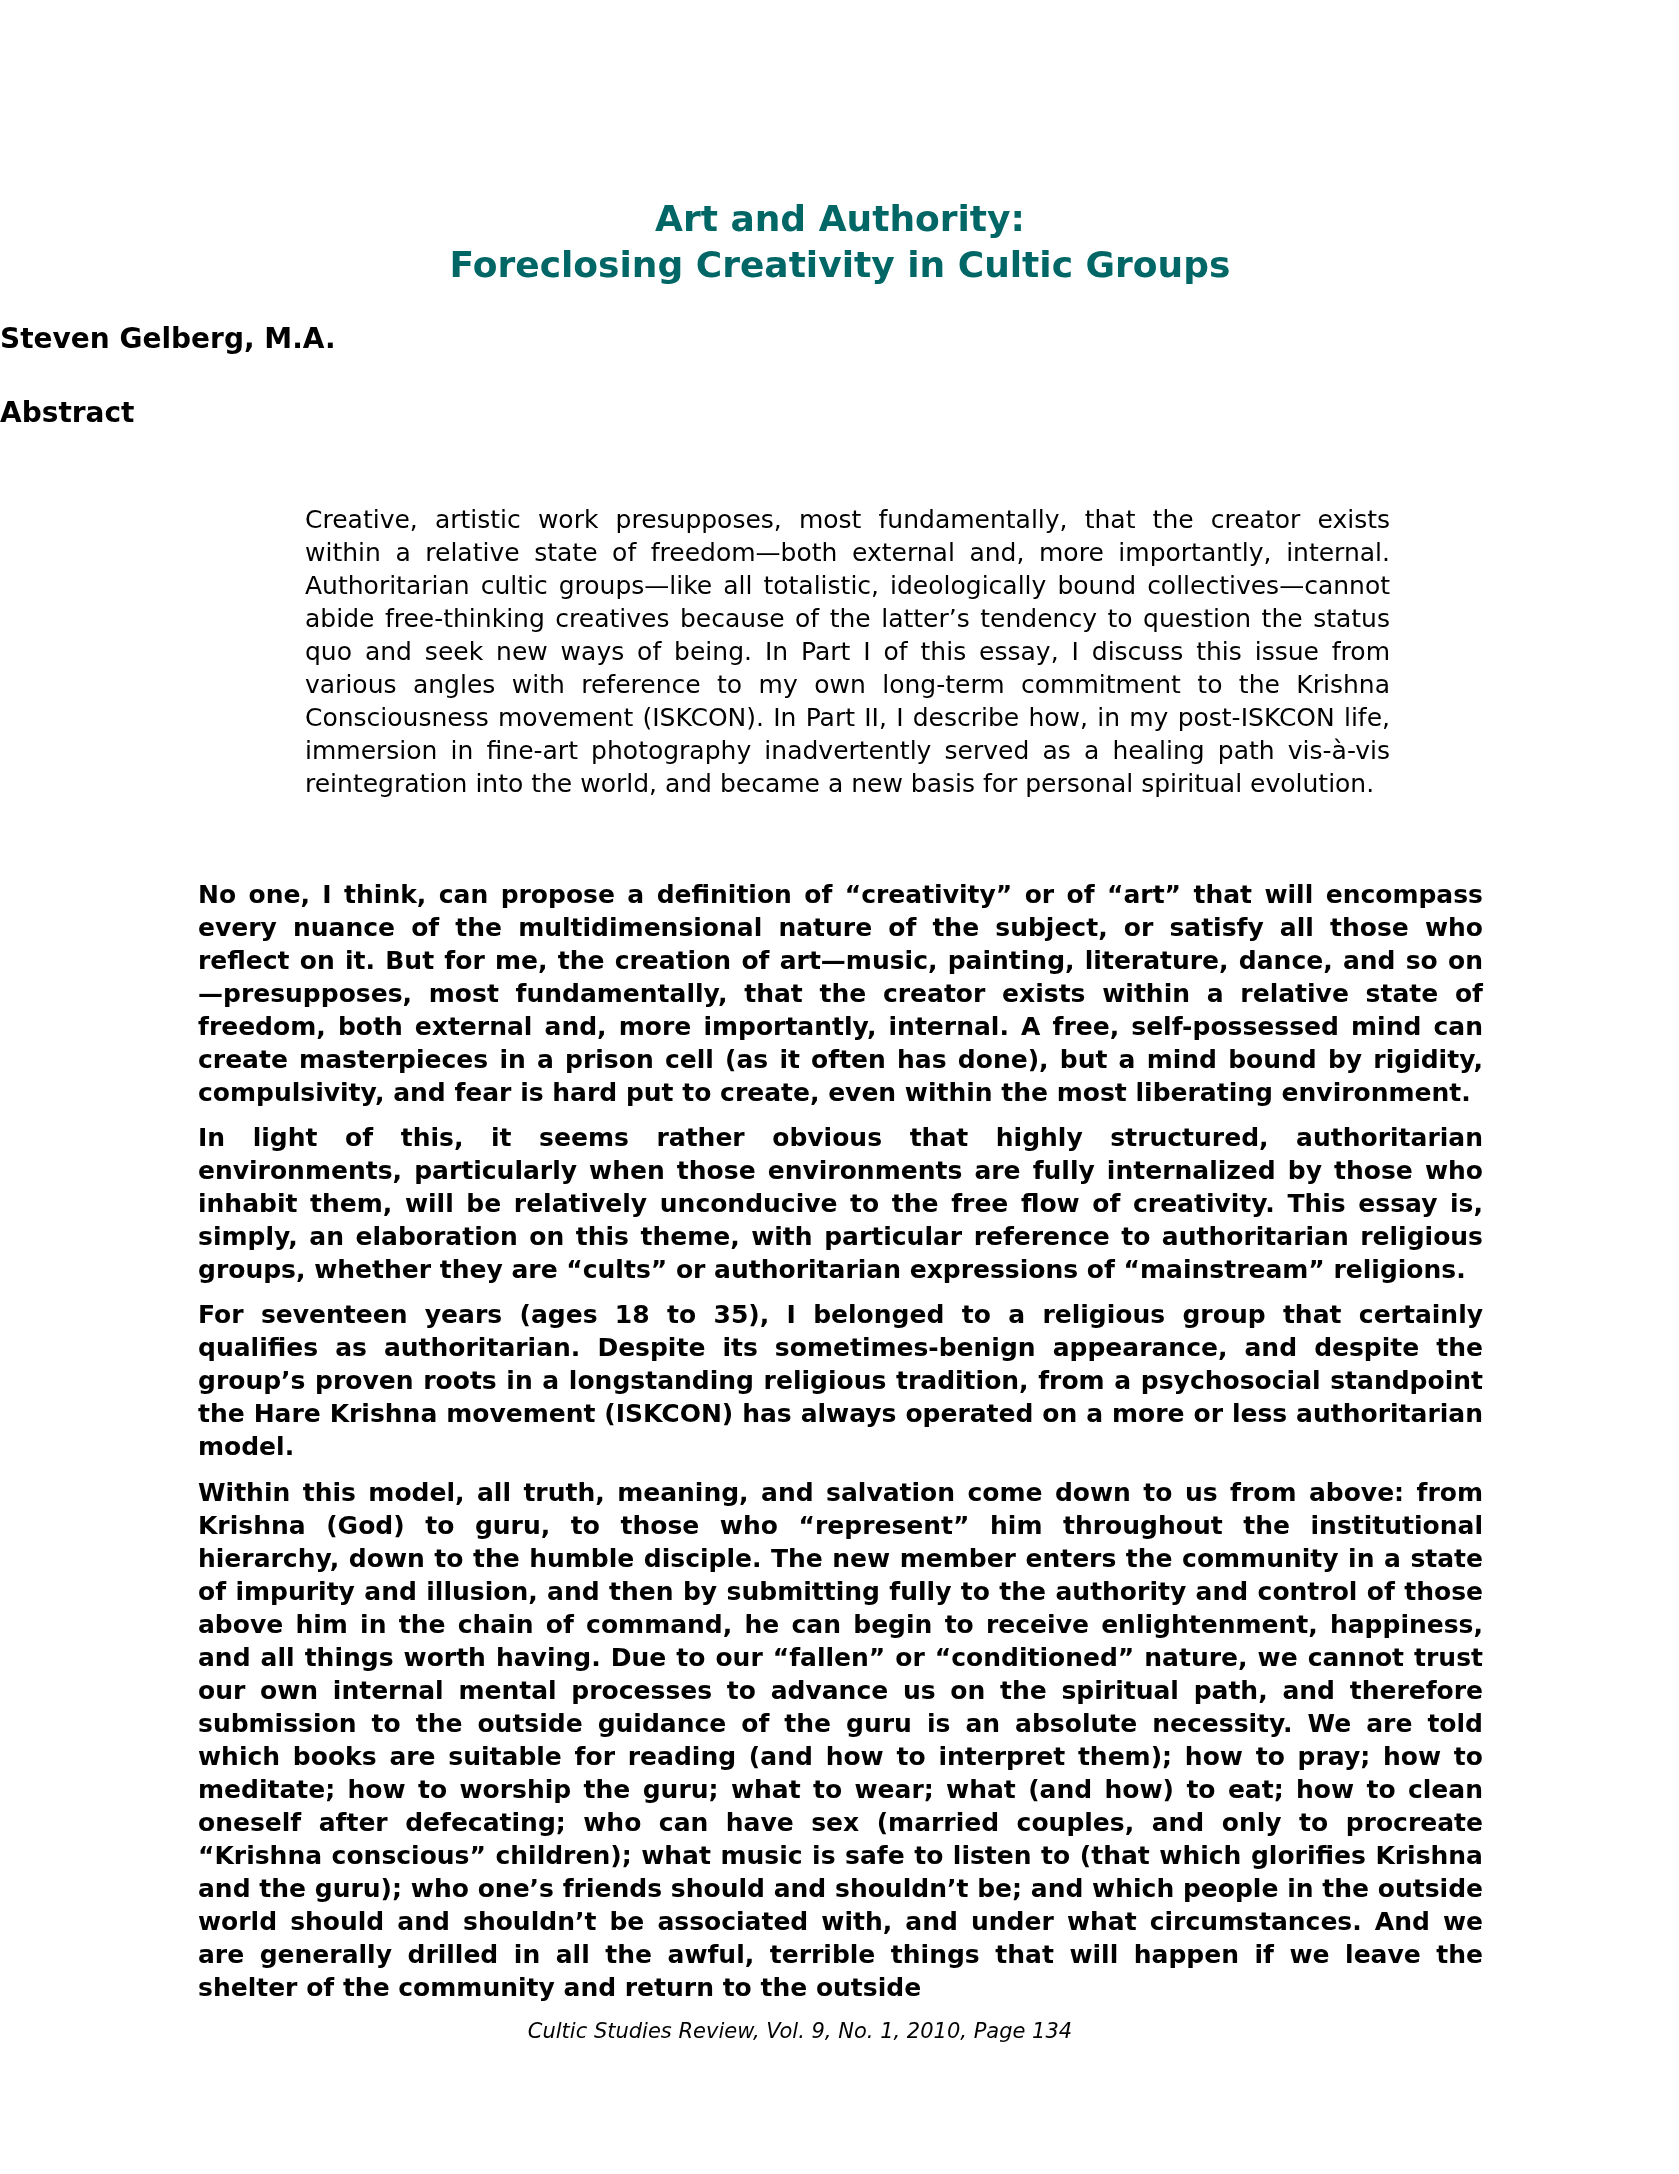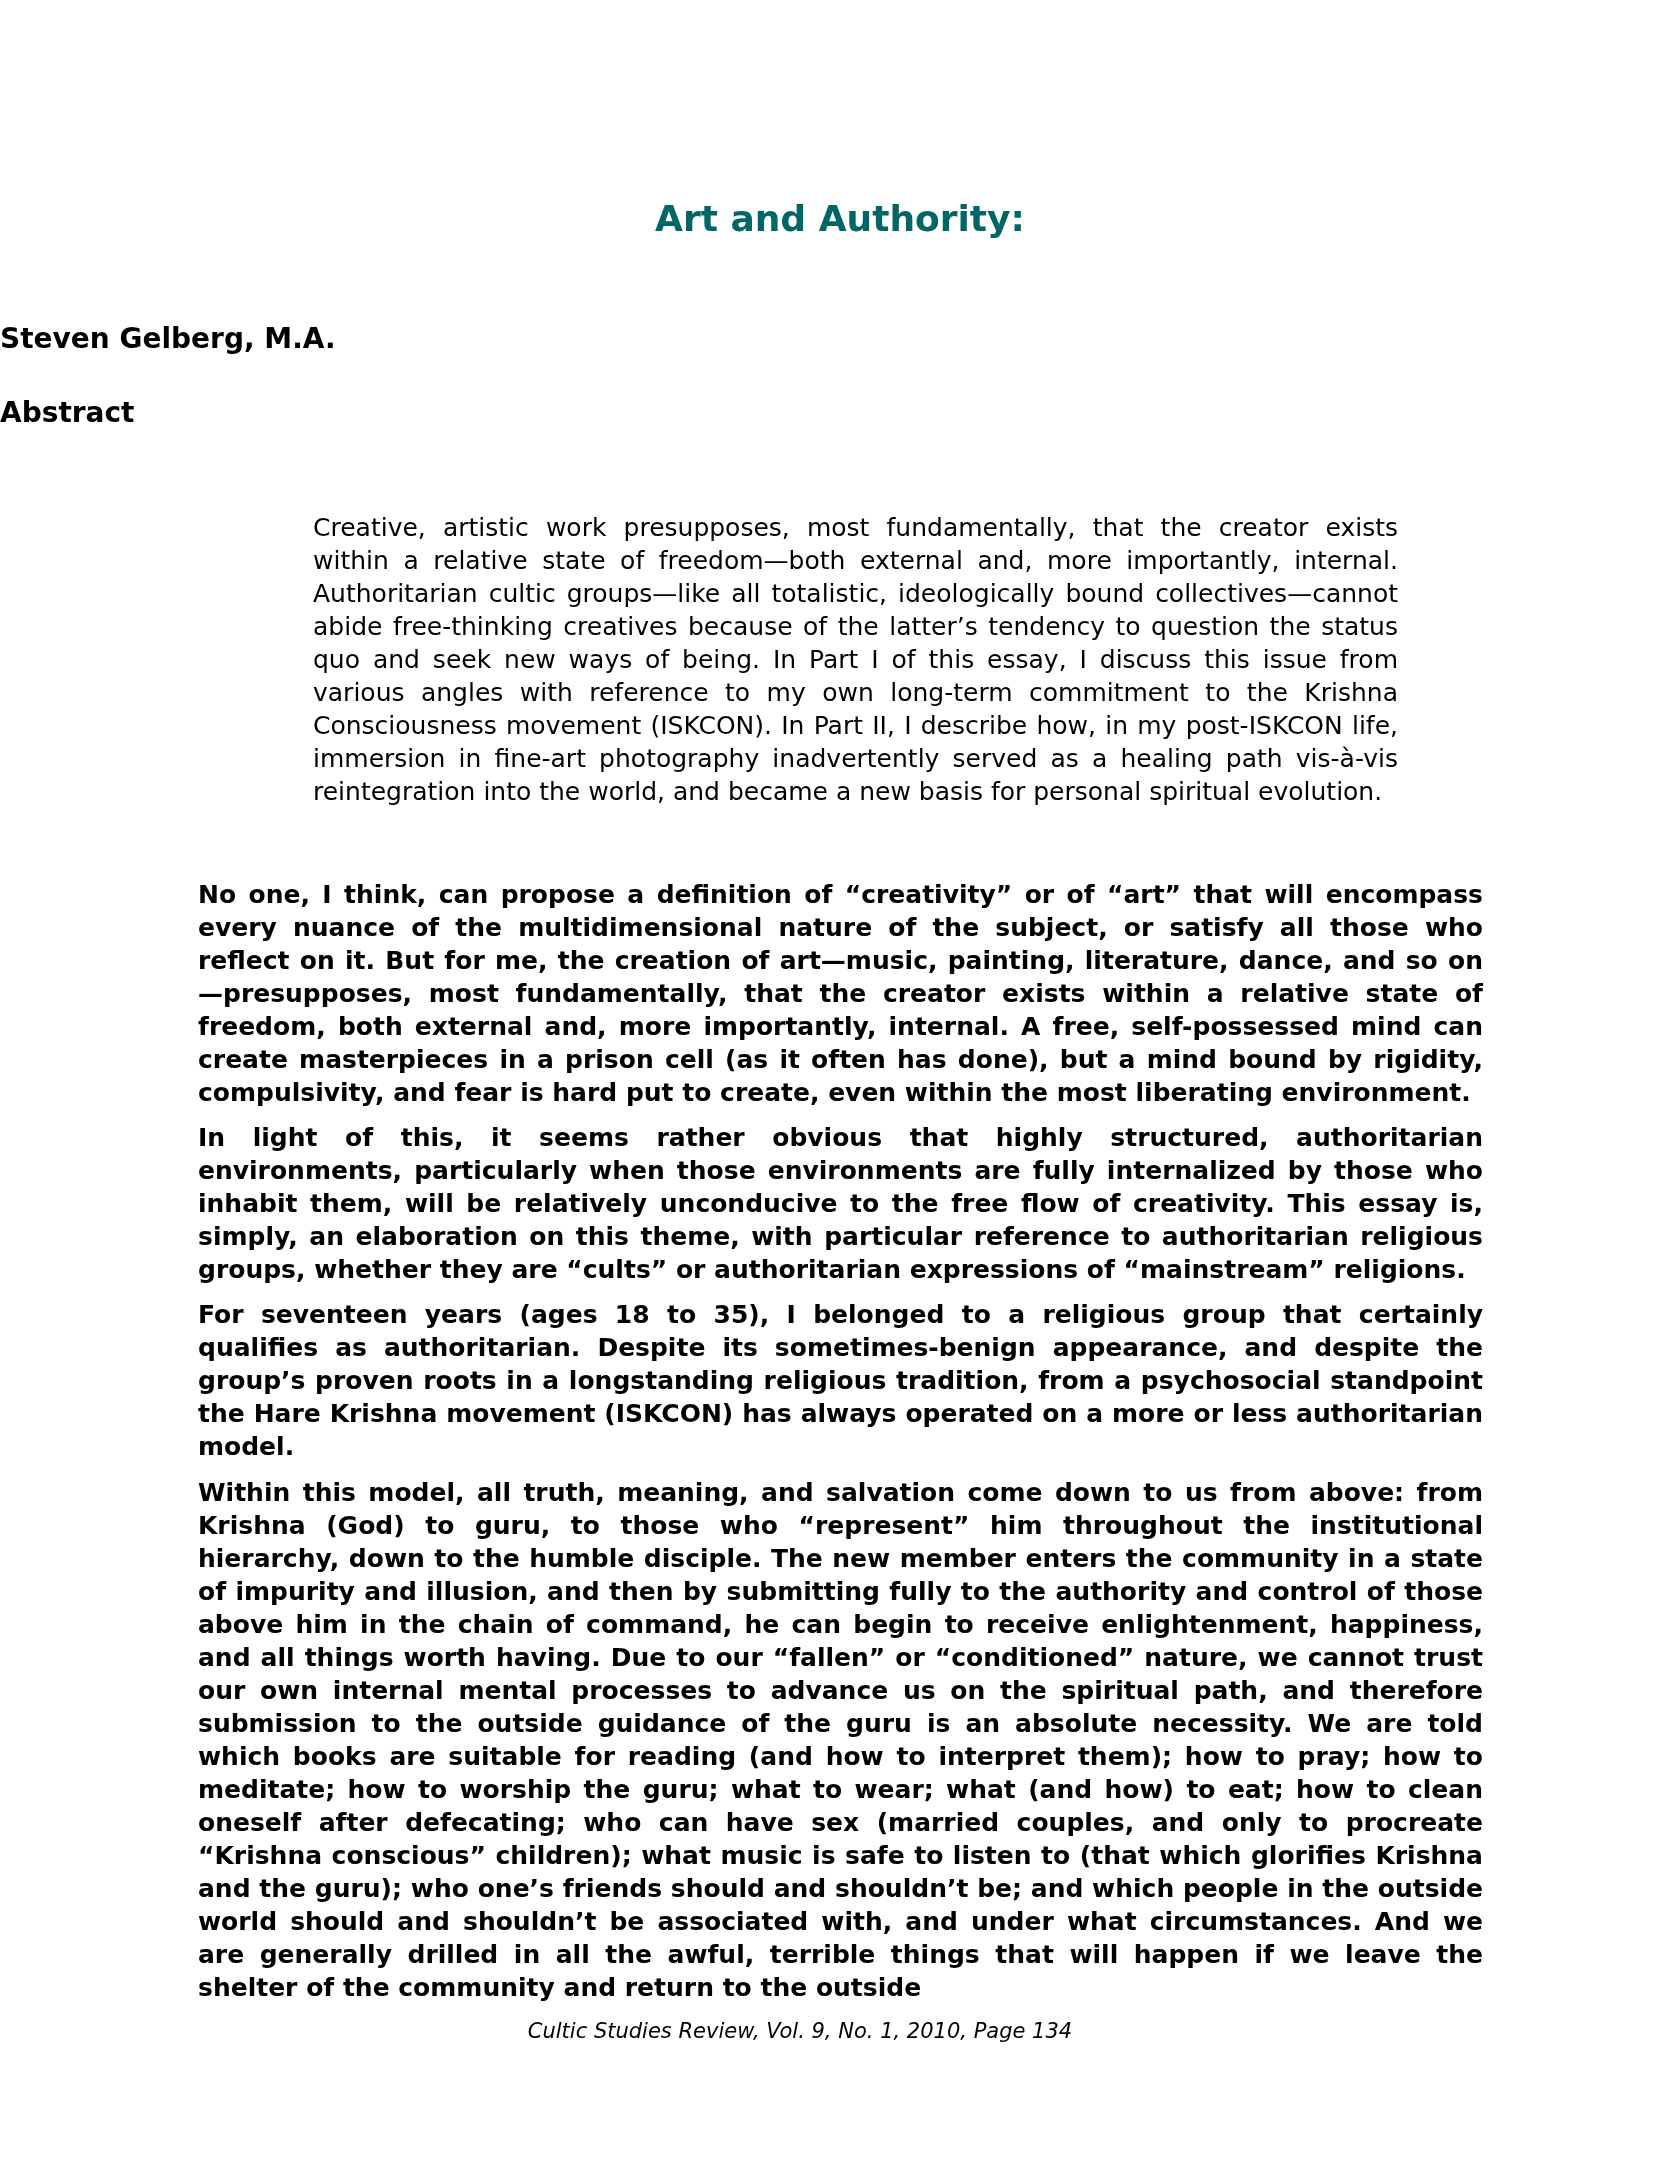--- a/index.html
+++ b/index.html
@@ -6,32 +6,33 @@
     body { width: 1680px; height: 2174px; position: relative; overflow: hidden;
            font-family: "DejaVu Sans", sans-serif; color: #000; }
     .page { position: absolute; left: 0; top: 0; width: 1680px; height: 2174px; }
     .title { position: absolute; left: 0; width: 1680px; top: 196px; text-align: center;
              color: #006666; font-weight: bold; font-size: 36px; line-height: 46px; }
     .author { position: absolute; left: 0; width: 1680px; top: 320px; text-align: left;
               font-weight: bold; font-size: 28px; line-height: 38px; }
     .abstract-head { position: absolute; left: 0; width: 1680px; top: 394px; text-align: left;
               font-weight: bold; font-size: 28px; line-height: 38px; }
     .abstract { position: absolute; left: 297px; width: 1085px; top: 495px;
-                font-size: 25px; line-height: 33px; text-align: justify; margin: 16px; }
+                font-size: 25px; line-height: 33px; text-align: justify; margin: 8px; }
     .body { position: absolute; left: 198px; width: 1285px; top: 878px; font-weight: bold; }
     .body p { margin: 0 0 12.2px 0; font-size: 25px; line-height: 33px; text-align: justify; }
     .footer { position: absolute; left: 0; width: 1600px; top: 2017px; text-align: center;
               font-style: italic; font-size: 21px; line-height: 28px; }
   </style>
 </head>
 <body>
 
 <div class="page">
   <div class="title">
     <div>Art and Authority:</div>
+    <div>Foreclosing Creativity in Cultic Groups</div>
   </div>
   <div class="author">Steven Gelberg, M.A.</div>
   <div class="abstract-head">Abstract</div>
   <p class="abstract">Creative, artistic work presupposes, most fundamentally, that the creator exists within a relative state of freedom—both external and, more importantly, internal. Authoritarian cultic groups—like all totalistic, ideologically bound collectives—cannot abide free-thinking creatives because of the latter’s tendency to question the status quo and seek new ways of being. In Part I of this essay, I discuss this issue from various angles with reference to my own long-term commitment to the Krishna Consciousness movement (ISKCON). In Part II, I describe how, in my post-ISKCON life, immersion in fine-art photography inadvertently served as a healing path vis-à-vis reintegration into the world, and became a new basis for personal spiritual evolution.</p>
 
   <div class="body">
     <p>No one, I think, can propose a definition of “creativity” or of “art” that will encompass every nuance of the multidimensional nature of the subject, or satisfy all those who reflect on it. But for me, the creation of art—music, painting, literature, dance, and so on—presupposes, most fundamentally, that the creator exists within a relative state of freedom, both external and, more importantly, internal. A free, self-possessed mind can create masterpieces in a prison cell (as it often has done), but a mind bound by rigidity, compulsivity, and fear is hard put to create, even within the most liberating environment.</p>
     <p>In light of this, it seems rather obvious that highly structured, authoritarian environments, particularly when those environments are fully internalized by those who inhabit them, will be relatively unconducive to the free flow of creativity. This essay is, simply, an elaboration on this theme, with particular reference to authoritarian religious groups, whether they are “cults” or authoritarian expressions of “mainstream” religions.</p>
     <p>For seventeen years (ages 18 to 35), I belonged to a religious group that certainly qualifies as authoritarian. Despite its sometimes-benign appearance, and despite the group’s proven roots in a longstanding religious tradition, from a psychosocial standpoint the Hare Krishna movement (ISKCON) has always operated on a more or less authoritarian model.</p>
     <p>Within this model, all truth, meaning, and salvation come down to us from above: from Krishna (God) to guru, to those who “represent” him throughout the institutional hierarchy, down to the humble disciple. The new member enters the community in a state of impurity and illusion, and then by submitting fully to the authority and control of those above him in the chain of command, he can begin to receive enlightenment, happiness, and all things worth having. Due to our “fallen” or “conditioned” nature, we cannot trust our own internal mental processes to advance us on the spiritual path, and therefore submission to the outside guidance of the guru is an absolute necessity. We are told which books are suitable for reading (and how to interpret them); how to pray; how to meditate; how to worship the guru; what to wear; what (and how) to eat; how to clean oneself after defecating; who can have sex (married couples, and only to procreate “Krishna conscious” children); what music is safe to listen to (that which glorifies Krishna and the guru); who one’s friends should and shouldn’t be; and which people in the outside world should and shouldn’t be associated with, and under what circumstances. And we are generally drilled in all the awful, terrible things that will happen if we leave the shelter of the community and return to the outside</p>

